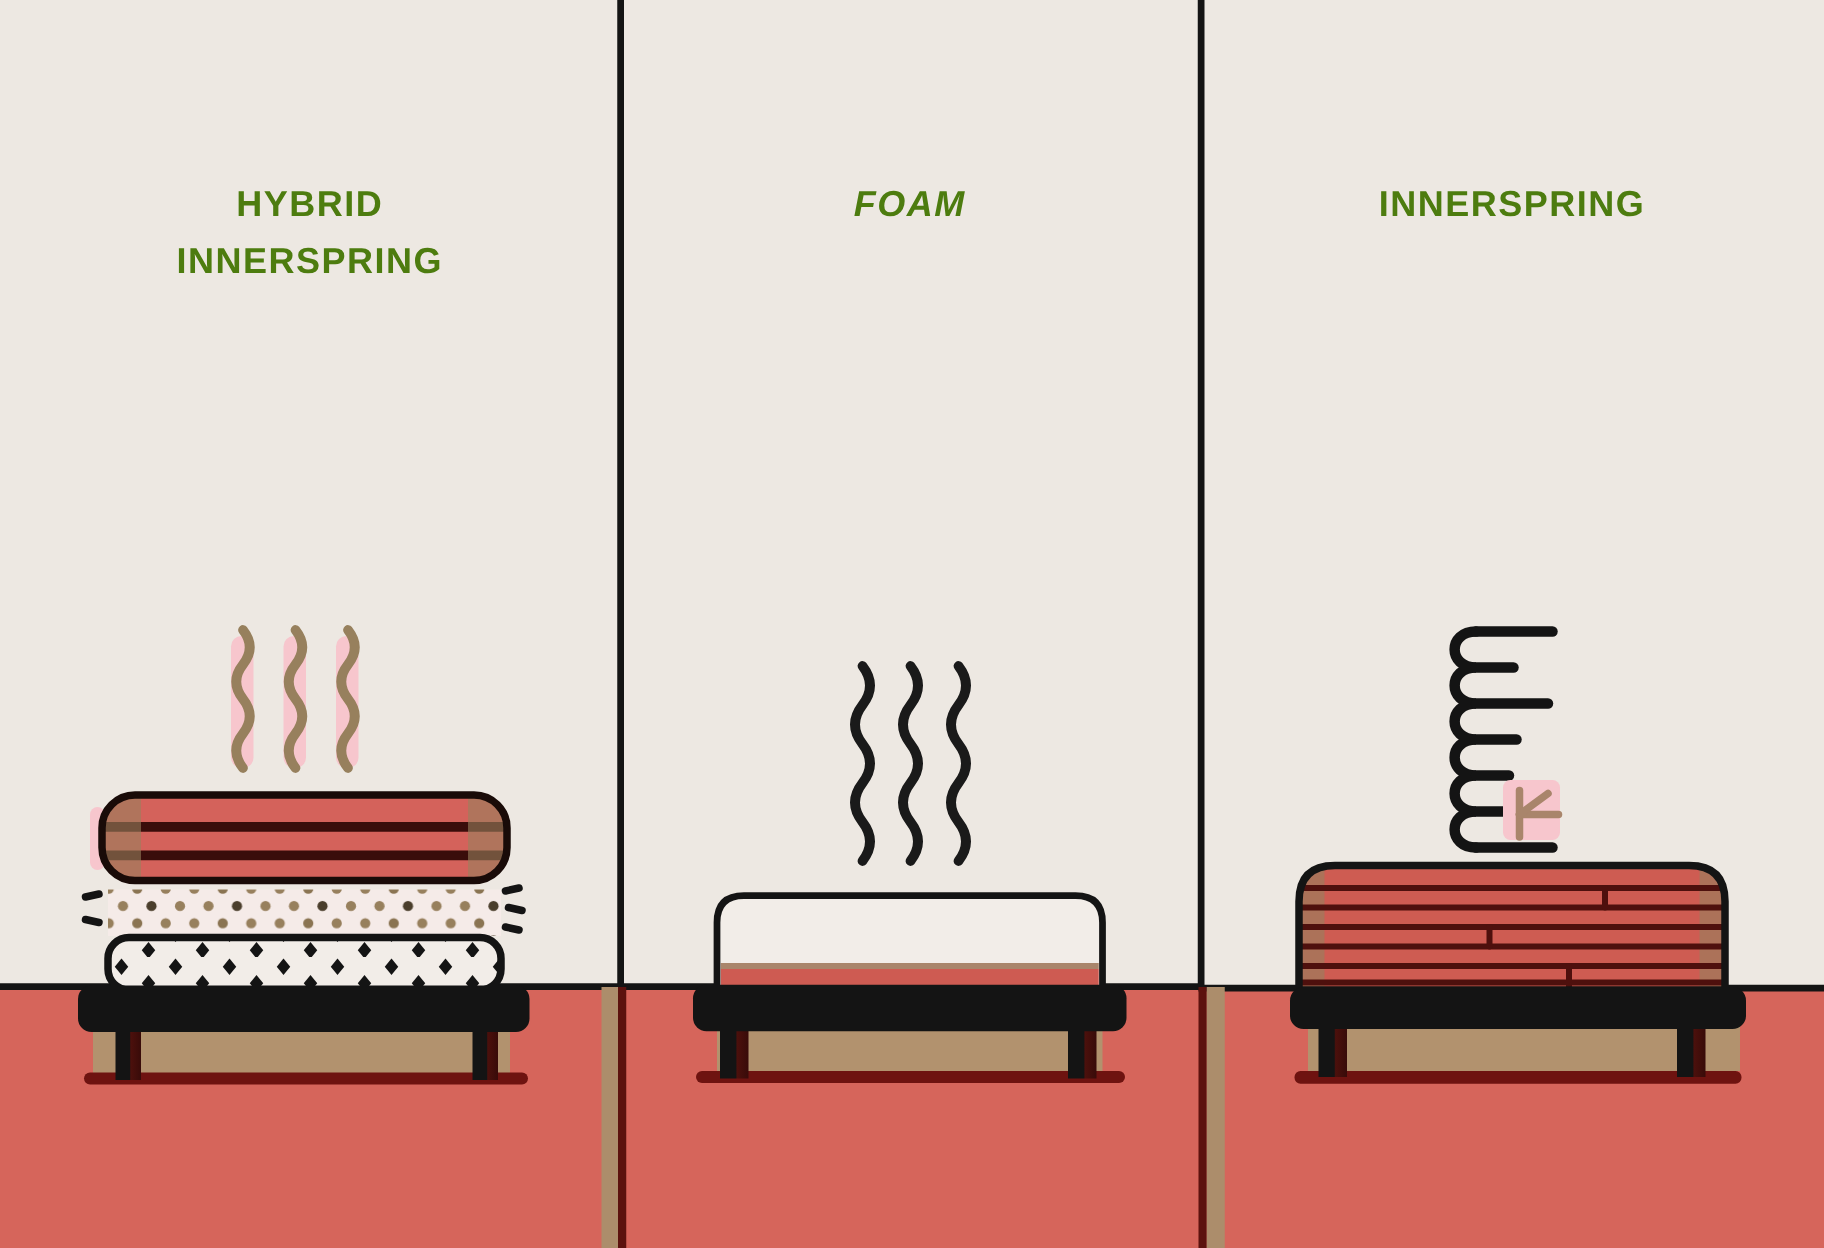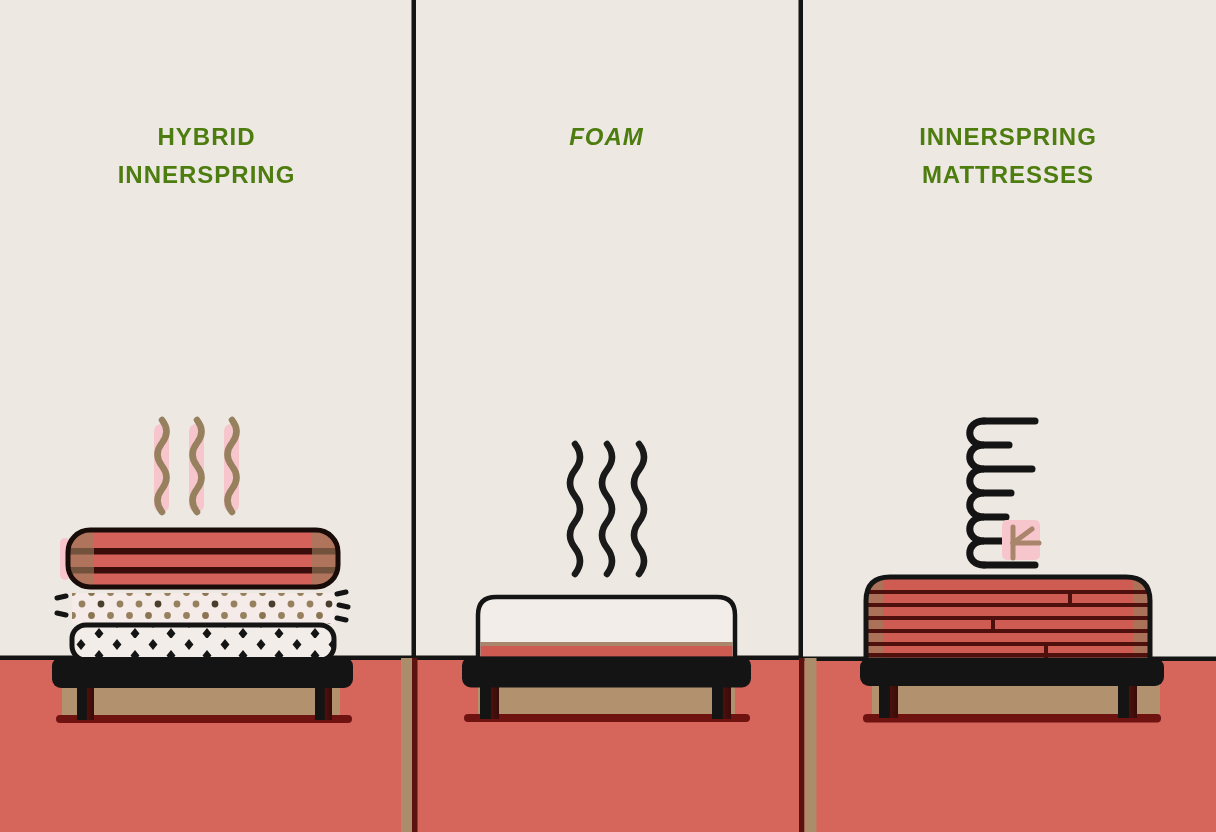--- a/index.html
+++ b/index.html
@@ -201,16 +201,15 @@
   <div class="panel-title p1">
     <div>HYBRID</div>
     <div>INNERSPRING</div>
   </div>
   <div class="panel-title p2">
     <div>FOAM</div>
     <div></div>
   </div>
   <div class="panel-title p3">
     <div>INNERSPRING</div>
-    <div>MATTRESSES</div>
   </div>
 
 </div>
 
 </body></html>

